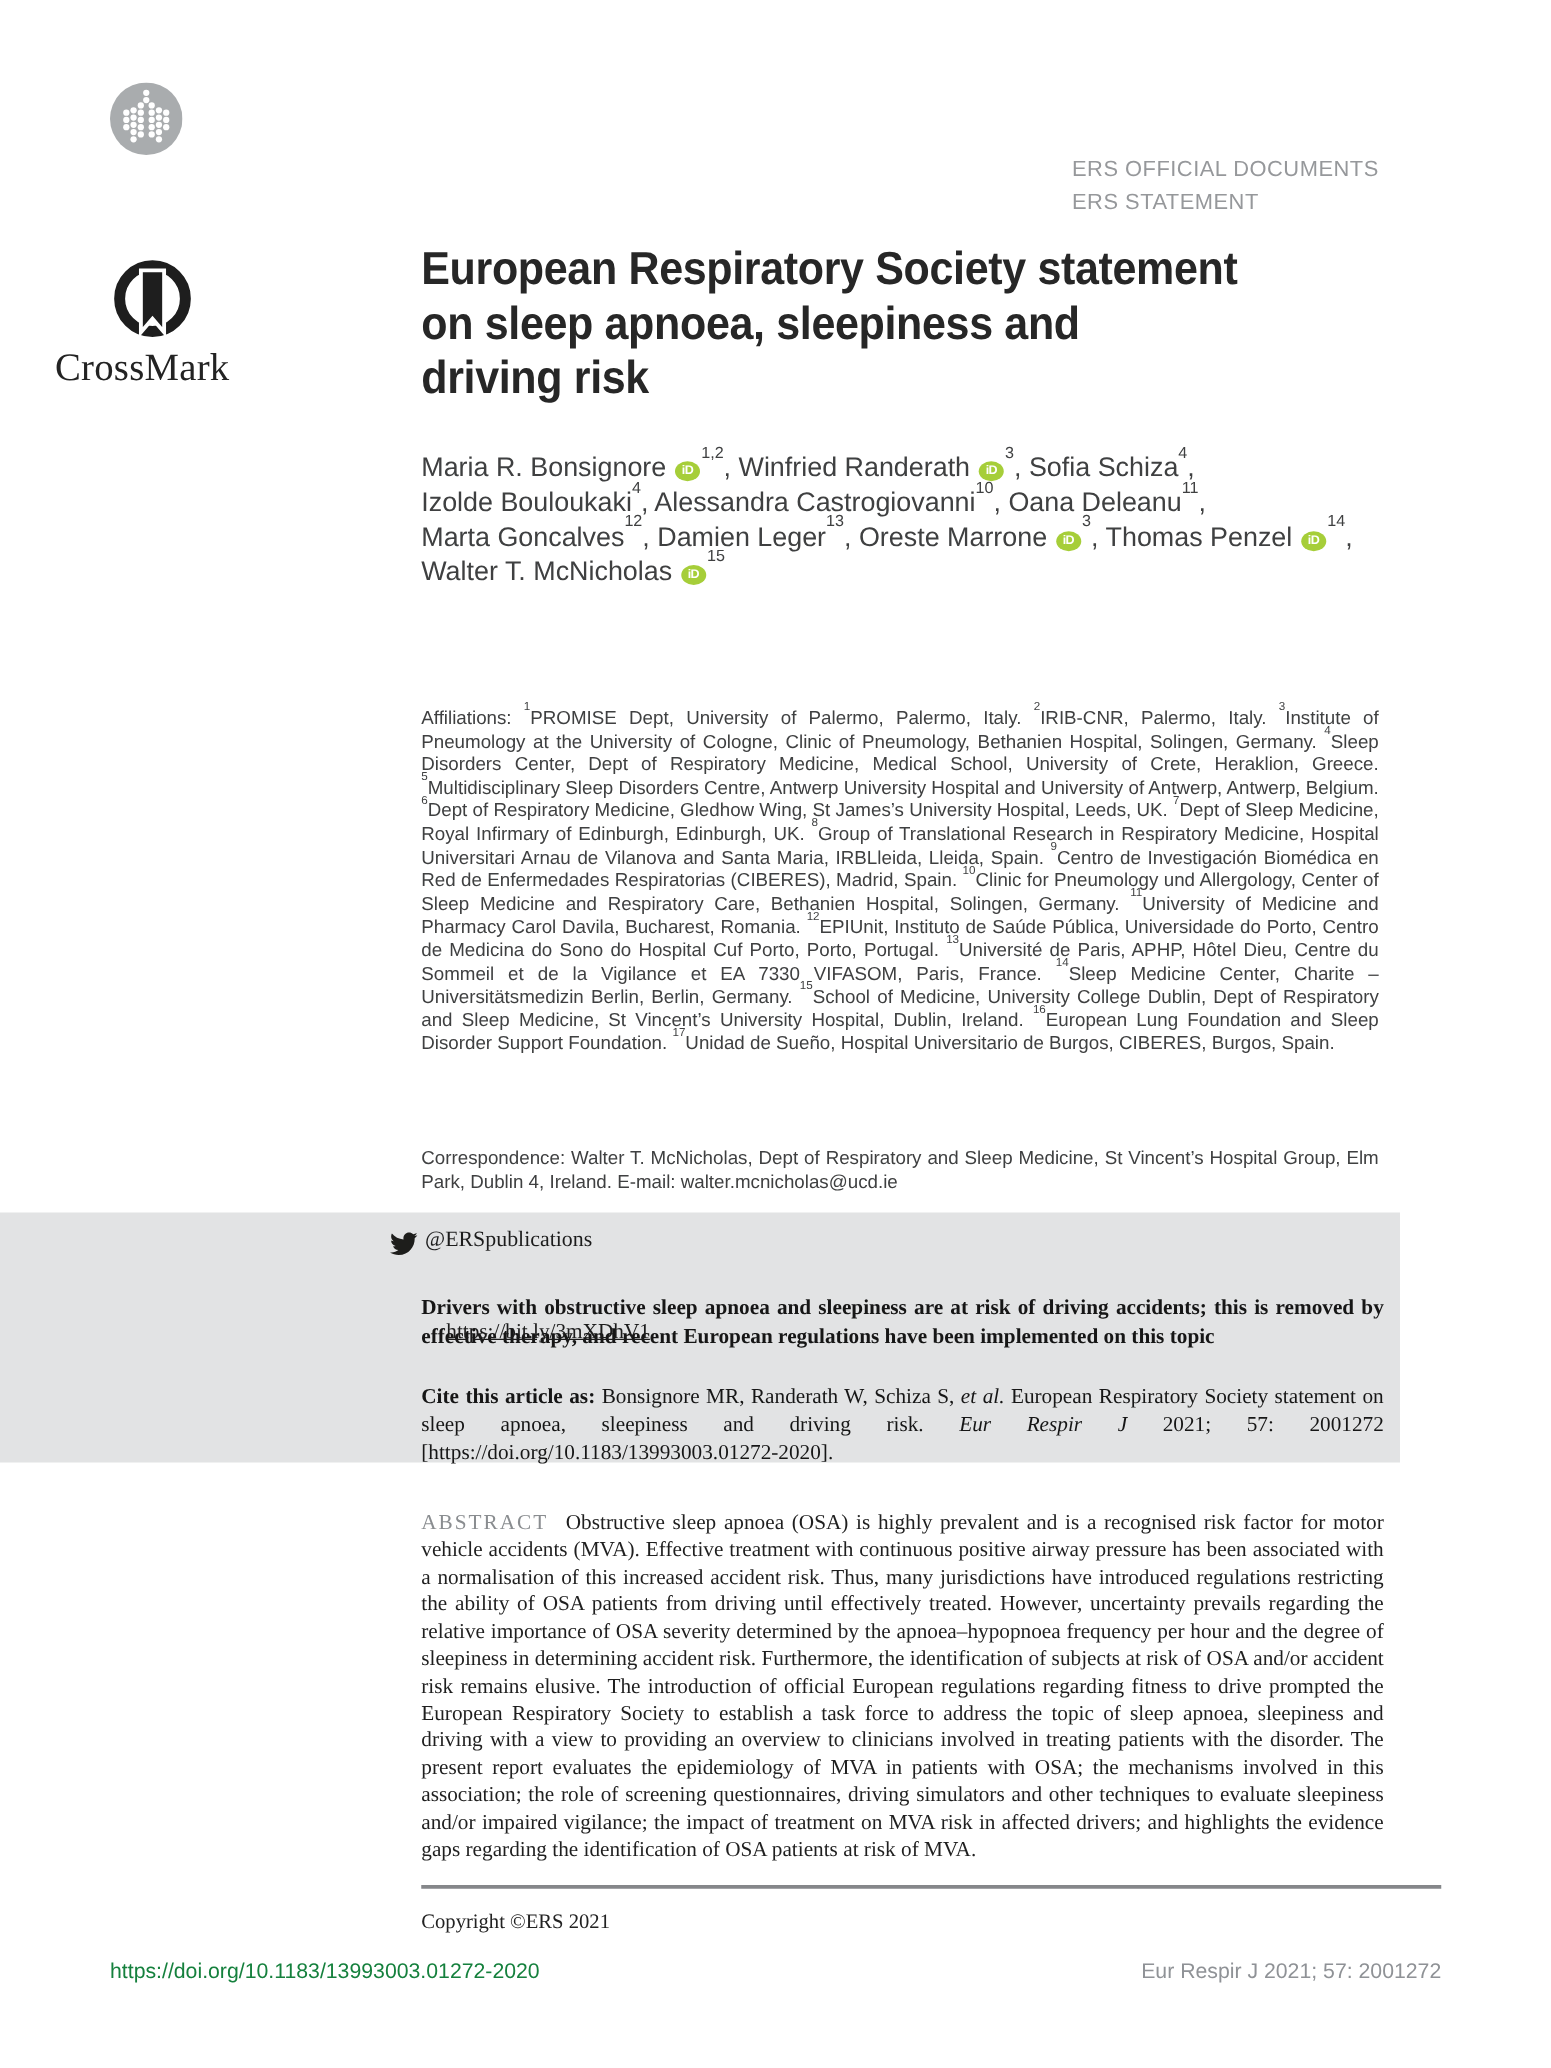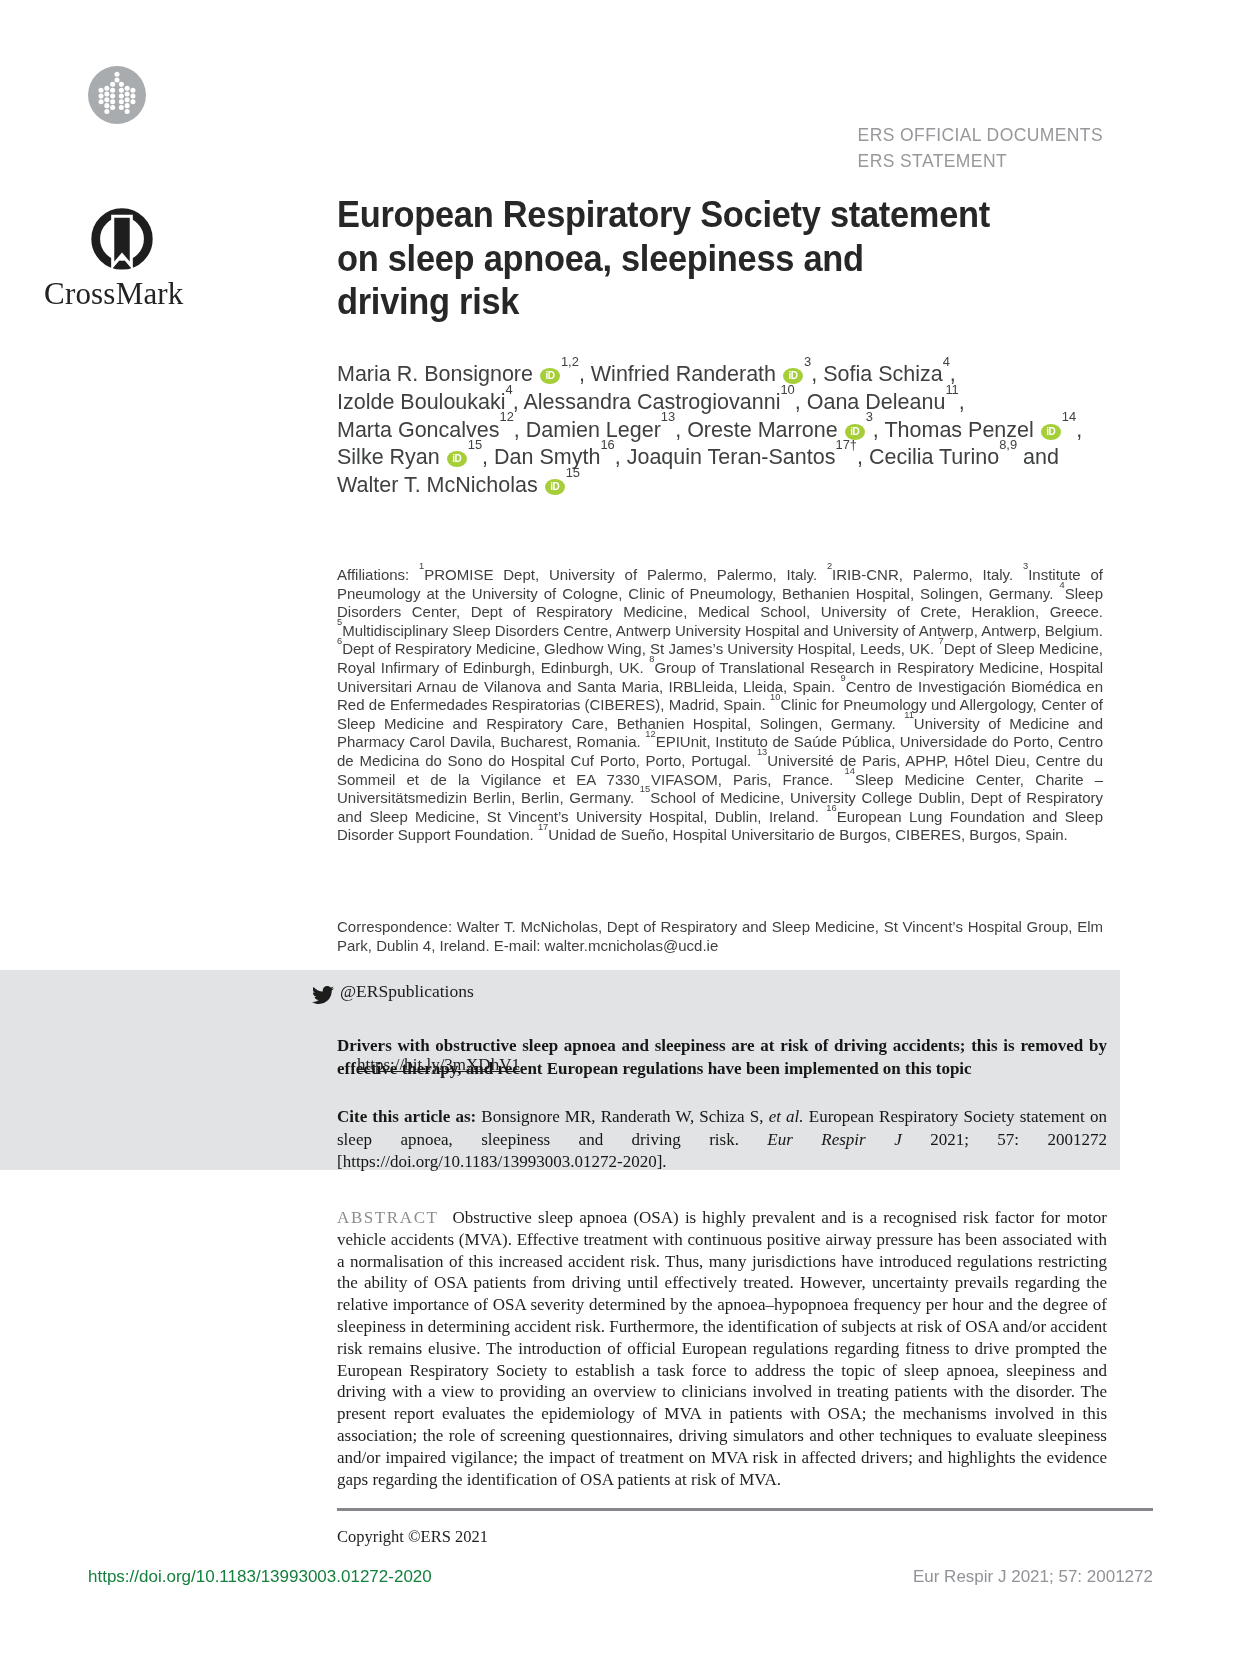--- a/index.html
+++ b/index.html
@@ -121,21 +121,20 @@
   <div class="title">
       <div>European Respiratory Society statement</div>
       <div>on sleep apnoea, sleepiness and</div>
       <div>driving risk</div>
     </div>
 
   <div class="authors">
       <div>Maria R. Bonsignore <span class="orcid">iD</span><sup>1,2</sup>, Winfried Randerath <span class="orcid">iD</span><sup>3</sup>, Sofia Schiza<sup>4</sup>,</div>
       <div>Izolde Bouloukaki<sup>4</sup>, Alessandra Castrogiovanni<sup>10</sup>, Oana Deleanu<sup>11</sup>,</div>
       <div>Marta Goncalves<sup>12</sup>, Damien Leger<sup>13</sup>, Oreste Marrone <span class="orcid">iD</span><sup>3</sup>, Thomas Penzel <span class="orcid">iD</span><sup>14</sup>,</div>
-      <div>Silke Ryan <span class="orcid">iD</span><sup>15</sup>, Dan Smyth<sup>16</sup>, Joaquin Teran-Santos<sup>17†</sup>, Cecilia Turino<sup>8,9</sup> and</div>
       <div>Walter T. McNicholas <span class="orcid">iD</span><sup>15</sup></div>
     </div>
 
   <p class="affil"><b>Affiliations</b>: <sup>1</sup>PROMISE Dept, University of Palermo, Palermo, Italy. <sup>2</sup>IRIB-CNR, Palermo, Italy. <sup>3</sup>Institute of Pneumology at the University of Cologne, Clinic of Pneumology, Bethanien Hospital, Solingen, Germany. <sup>4</sup>Sleep Disorders Center, Dept of Respiratory Medicine, Medical School, University of Crete, Heraklion, Greece. <sup>5</sup>Multidisciplinary Sleep Disorders Centre, Antwerp University Hospital and University of Antwerp, Antwerp, Belgium. <sup>6</sup>Dept of Respiratory Medicine, Gledhow Wing, St James’s University Hospital, Leeds, UK. <sup>7</sup>Dept of Sleep Medicine, Royal Infirmary of Edinburgh, Edinburgh, UK. <sup>8</sup>Group of Translational Research in Respiratory Medicine, Hospital Universitari Arnau de Vilanova and Santa Maria, IRBLleida, Lleida, Spain. <sup>9</sup>Centro de Investigación Biomédica en Red de Enfermedades Respiratorias (CIBERES), Madrid, Spain. <sup>10</sup>Clinic for Pneumology und Allergology, Center of Sleep Medicine and Respiratory Care, Bethanien Hospital, Solingen, Germany. <sup>11</sup>University of Medicine and Pharmacy Carol Davila, Bucharest, Romania. <sup>12</sup>EPIUnit, Instituto de Saúde Pública, Universidade do Porto, Centro de Medicina do Sono do Hospital Cuf Porto, Porto, Portugal. <sup>13</sup>Université de Paris, APHP, Hôtel Dieu, Centre du Sommeil et de la Vigilance et EA 7330 VIFASOM, Paris, France. <sup>14</sup>Sleep Medicine Center, Charite – Universitätsmedizin Berlin, Berlin, Germany. <sup>15</sup>School of Medicine, University College Dublin, Dept of Respiratory and Sleep Medicine, St Vincent’s University Hospital, Dublin, Ireland. <sup>16</sup>European Lung Foundation and Sleep Disorder Support Foundation. <sup>17</sup>Unidad de Sueño, Hospital Universitario de Burgos, CIBERES, Burgos, Spain.</p>
 
   <p class="corresp"><b>Correspondence</b>: Walter T. McNicholas, Dept of Respiratory and Sleep Medicine, St Vincent’s Hospital Group, Elm Park, Dublin 4, Ireland. E-mail: walter.mcnicholas@ucd.ie</p>
 
   <div class="band">
     <svg class="tw-icon" viewBox="0 0 512 512">
       <path fill="#1d1d1b" d="M459.37 151.716c.325 4.548.325 9.097.325 13.645 0 138.72-105.583 298.558-298.558 298.558-59.452 0-114.68-17.219-161.137-47.106 8.447.974 16.568 1.299 25.34 1.299 49.055 0 94.213-16.568 130.274-44.832-46.132-.975-84.792-31.188-98.112-72.772 6.498.974 12.995 1.624 19.818 1.624 9.421 0 18.843-1.3 27.614-3.573-48.081-9.747-84.143-51.98-84.143-102.985v-1.299c13.969 7.797 30.214 12.67 47.431 13.319-28.264-18.843-46.781-51.005-46.781-87.391 0-19.492 5.197-37.36 14.294-52.954 51.655 63.675 129.3 105.258 216.365 109.807-1.624-7.797-2.599-15.918-2.599-24.04 0-57.828 46.782-104.934 104.934-104.934 30.213 0 57.502 12.67 76.67 33.137 23.715-4.548 46.456-13.32 66.599-25.34-7.798 24.366-24.366 44.833-46.132 57.827 21.117-2.273 41.584-8.122 60.426-16.243-14.292 20.791-32.161 39.308-52.628 54.253z"></path>

